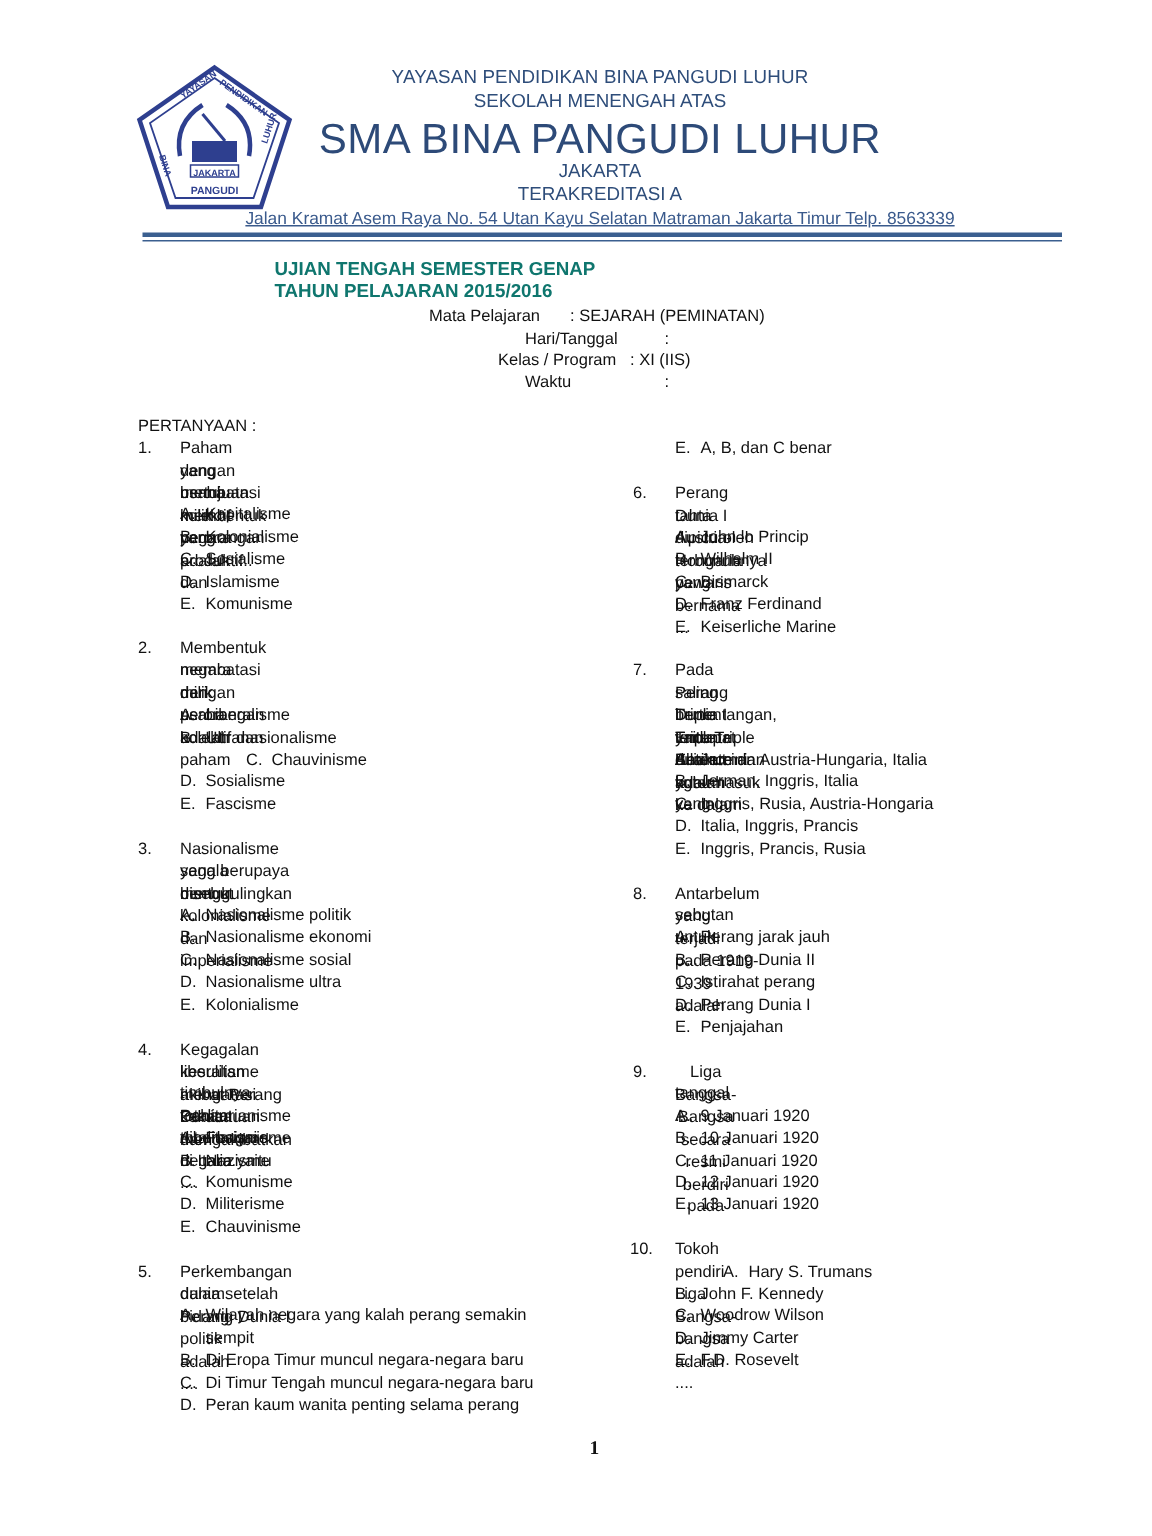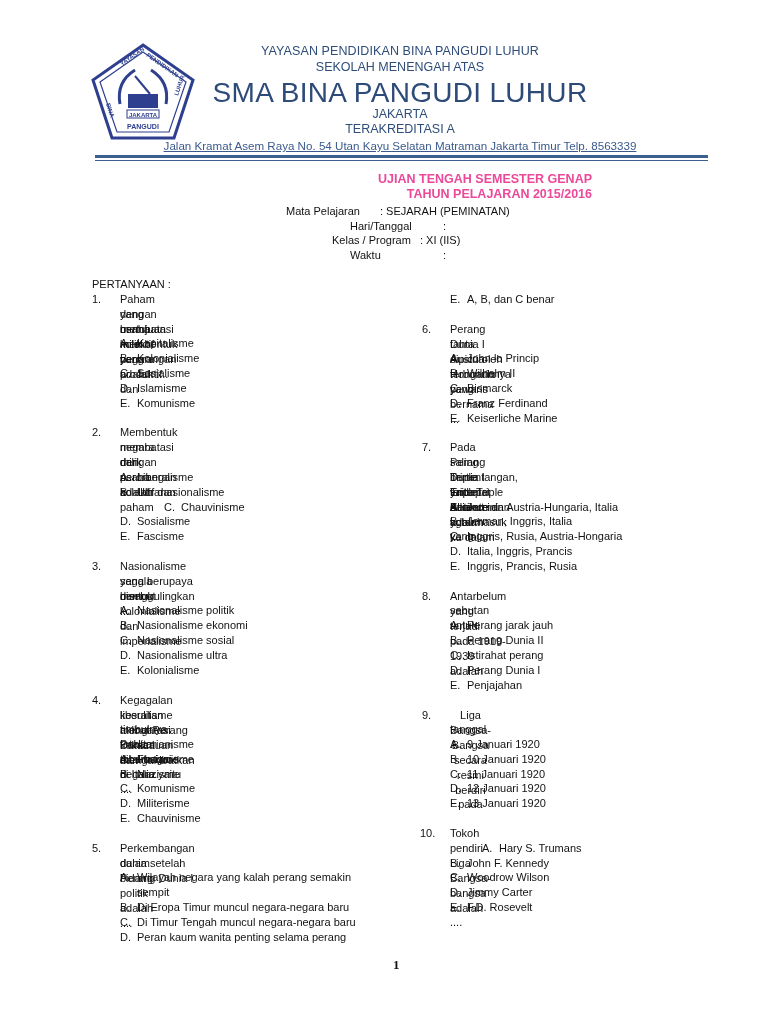--- a/index.html
+++ b/index.html
@@ -15,22 +15,22 @@
   .hdr-3 { top: 77px; font-size: 28px; letter-spacing: 0.3px; color: #2d4a78; }
   .hdr-4 { top: 107px; font-size: 12.5px; }
   .hdr-5 { top: 122px; font-size: 12.5px; }
   .hdr-addr { position: absolute; left: 160px; top: 139px; width: 480px; text-align: center;
               font-size: 11.6px; color: #3a5a8c; white-space: nowrap; text-decoration: underline; }
   .rule { position: absolute; left: 95px; width: 613px; }
   .rule-1 { top: 155px; height: 3px; background: #3b5f8f; }
   .rule-2 { top: 160px; height: 1px; background: #3b5f8f; }
 
   
-  .exam-title { position: absolute; left: 212px; width: 380px; text-align: right;
-                font-weight: bold; font-size: 12.5px; color: #ec4899; }
+  .exam-title { position: absolute; left: 183px; width: 380px; text-align: left;
+                font-weight: bold; font-size: 12.5px; color: #0f766e; }
   .et-1 { top: 172px; }
   .et-2 { top: 187px; }
   .info { position: absolute; font-size: 11px; color: #111; white-space: nowrap; }
 
   
   .col { position: absolute; top: 0; font-size: 11px; line-height: 14.9px; color: #111; }
   .q-num { position: absolute; }
   .q-text { position: absolute; }
   .opt { position: absolute; white-space: nowrap; }
   .opt-letter { display: inline-block; width: 17px; }

